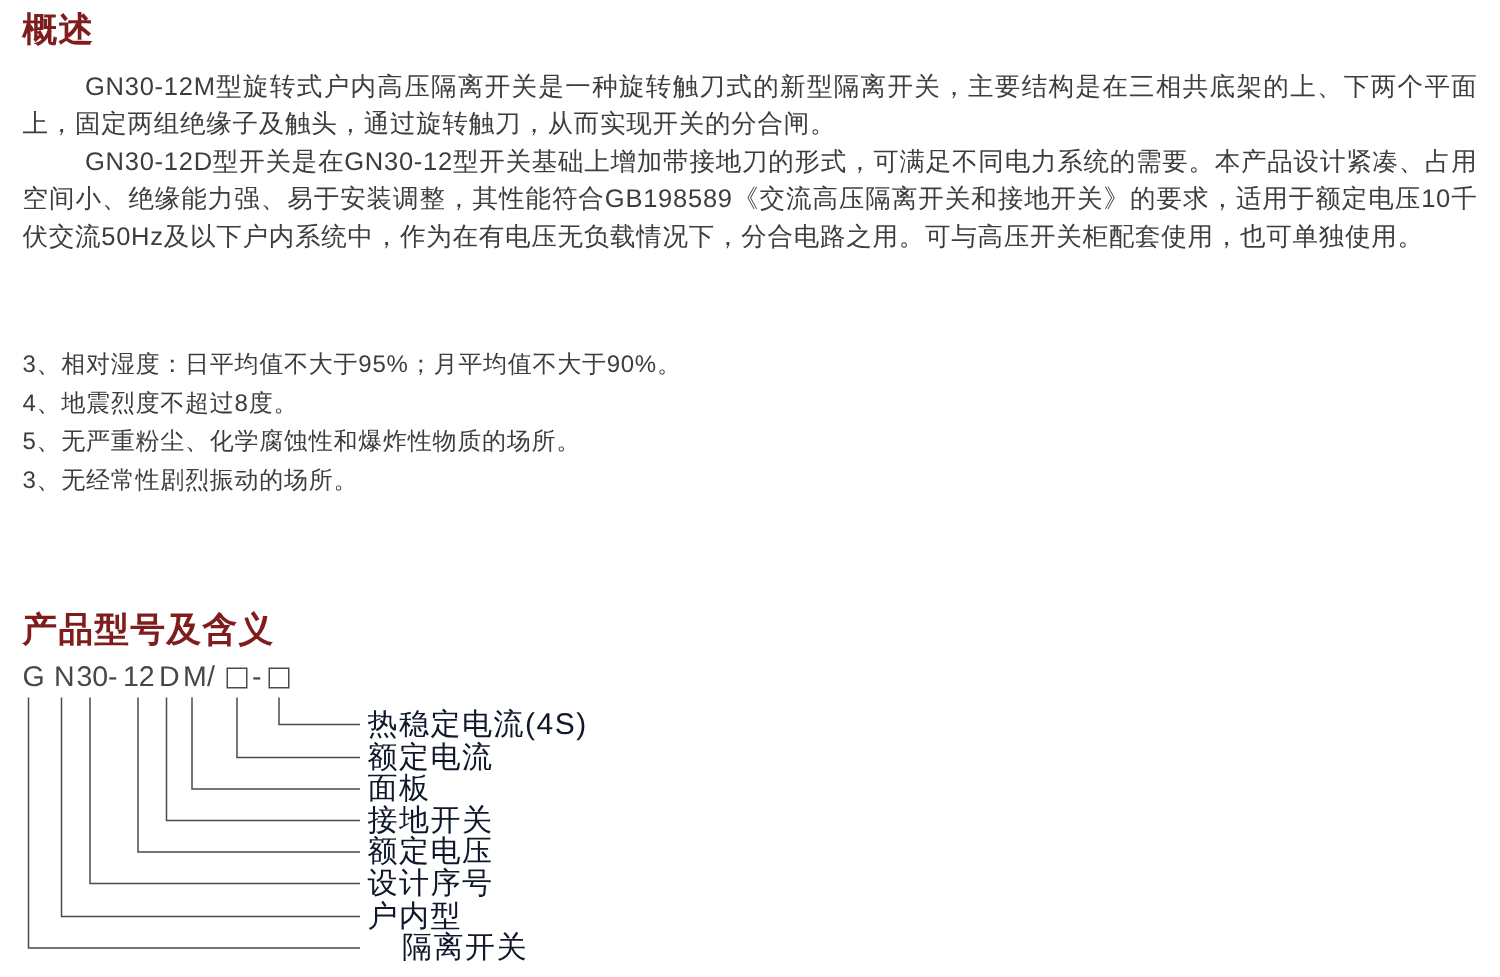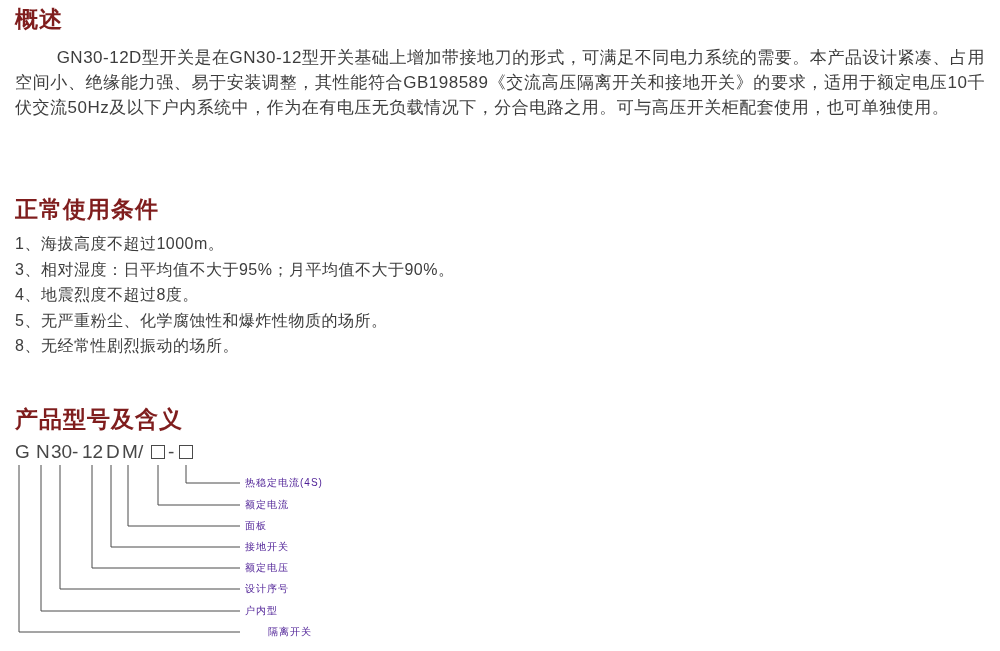--- a/index.html
+++ b/index.html
@@ -85,46 +85,45 @@
     background:#fff;
   }
   .diagram svg{
     position:absolute;
     left:0;
     top:0;
   }
   .diag-label{
     position:absolute;
     left:245px;
-    font-size:10px;
+    font-size:20px;
     line-height:18px;
-    color:#4c1d95;
+    color:#0f172a;
     letter-spacing:1px;
     white-space:nowrap;
   }
 </style>
 </head>
 <body>
 
 <div class="page">
 
   <h1 class="heading h-overview">概述</h1>
 
   <div class="body-block">
+    <p class="para">GN30-12M型旋转式户内高压隔离开关是一种旋转触刀式的新型隔离开关，主要结构是在三相共底架的上、下两个平面上，固定两组绝缘子及触头，通过旋转触刀，从而实现开关的分合闸。</p>
     <p class="para">GN30-12D型开关是在GN30-12型开关基础上增加带接地刀的形式，可满足不同电力系统的需要。本产品设计紧凑、占用空间小、绝缘能力强、易于安装调整，其性能符合GB198589《交流高压隔离开关和接地开关》的要求，适用于额定电压10千伏交流50Hz及以下户内系统中，作为在有电压无负载情况下，分合电路之用。可与高压开关柜配套使用，也可单独使用。</p>
   </div>
 
-  <h1 class="heading h-usage">正常使用条件</h1>
 
   <div class="cond-list" id="cond-list">
-      <div class="cond-item">1、海拔高度不超过1000m。</div>
       <div class="cond-item">3、相对湿度：日平均值不大于95%；月平均值不大于90%。</div>
       <div class="cond-item">4、地震烈度不超过8度。</div>
       <div class="cond-item">5、无严重粉尘、化学腐蚀性和爆炸性物质的场所。</div>
-      <div class="cond-item">8、无经常性剧烈振动的场所。</div>
+      <div class="cond-item">3、无经常性剧烈振动的场所。</div>
     </div>
 
   <h1 class="heading h-model">产品型号及含义</h1>
 
   <div class="diagram" id="model-diagram">
     <div class="model-row" id="model-row">
         <span class="tok" style="left: 15px;">G</span>
         <span class="tok" style="left: 36px;">N</span>
         <span class="tok" style="left: 51px;">30</span>
         <span class="tok" style="left: 72px;">-</span>

